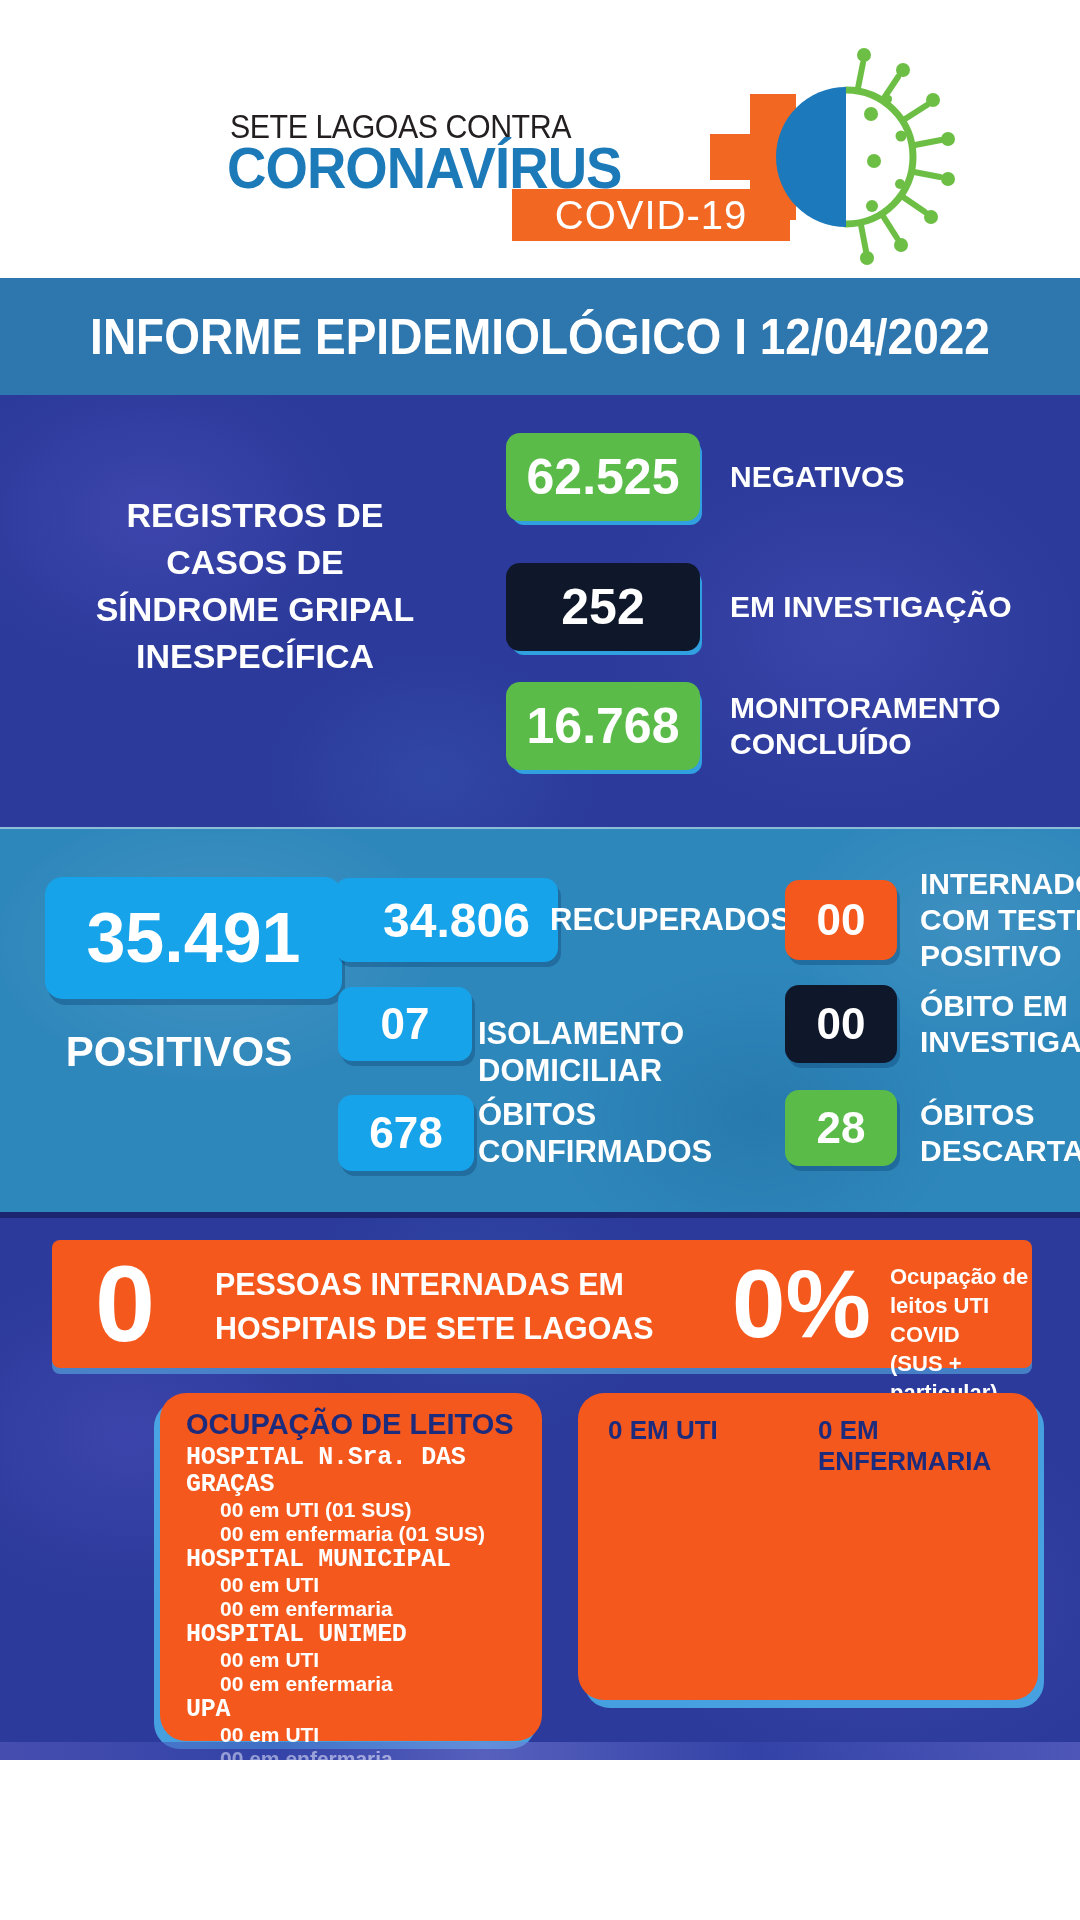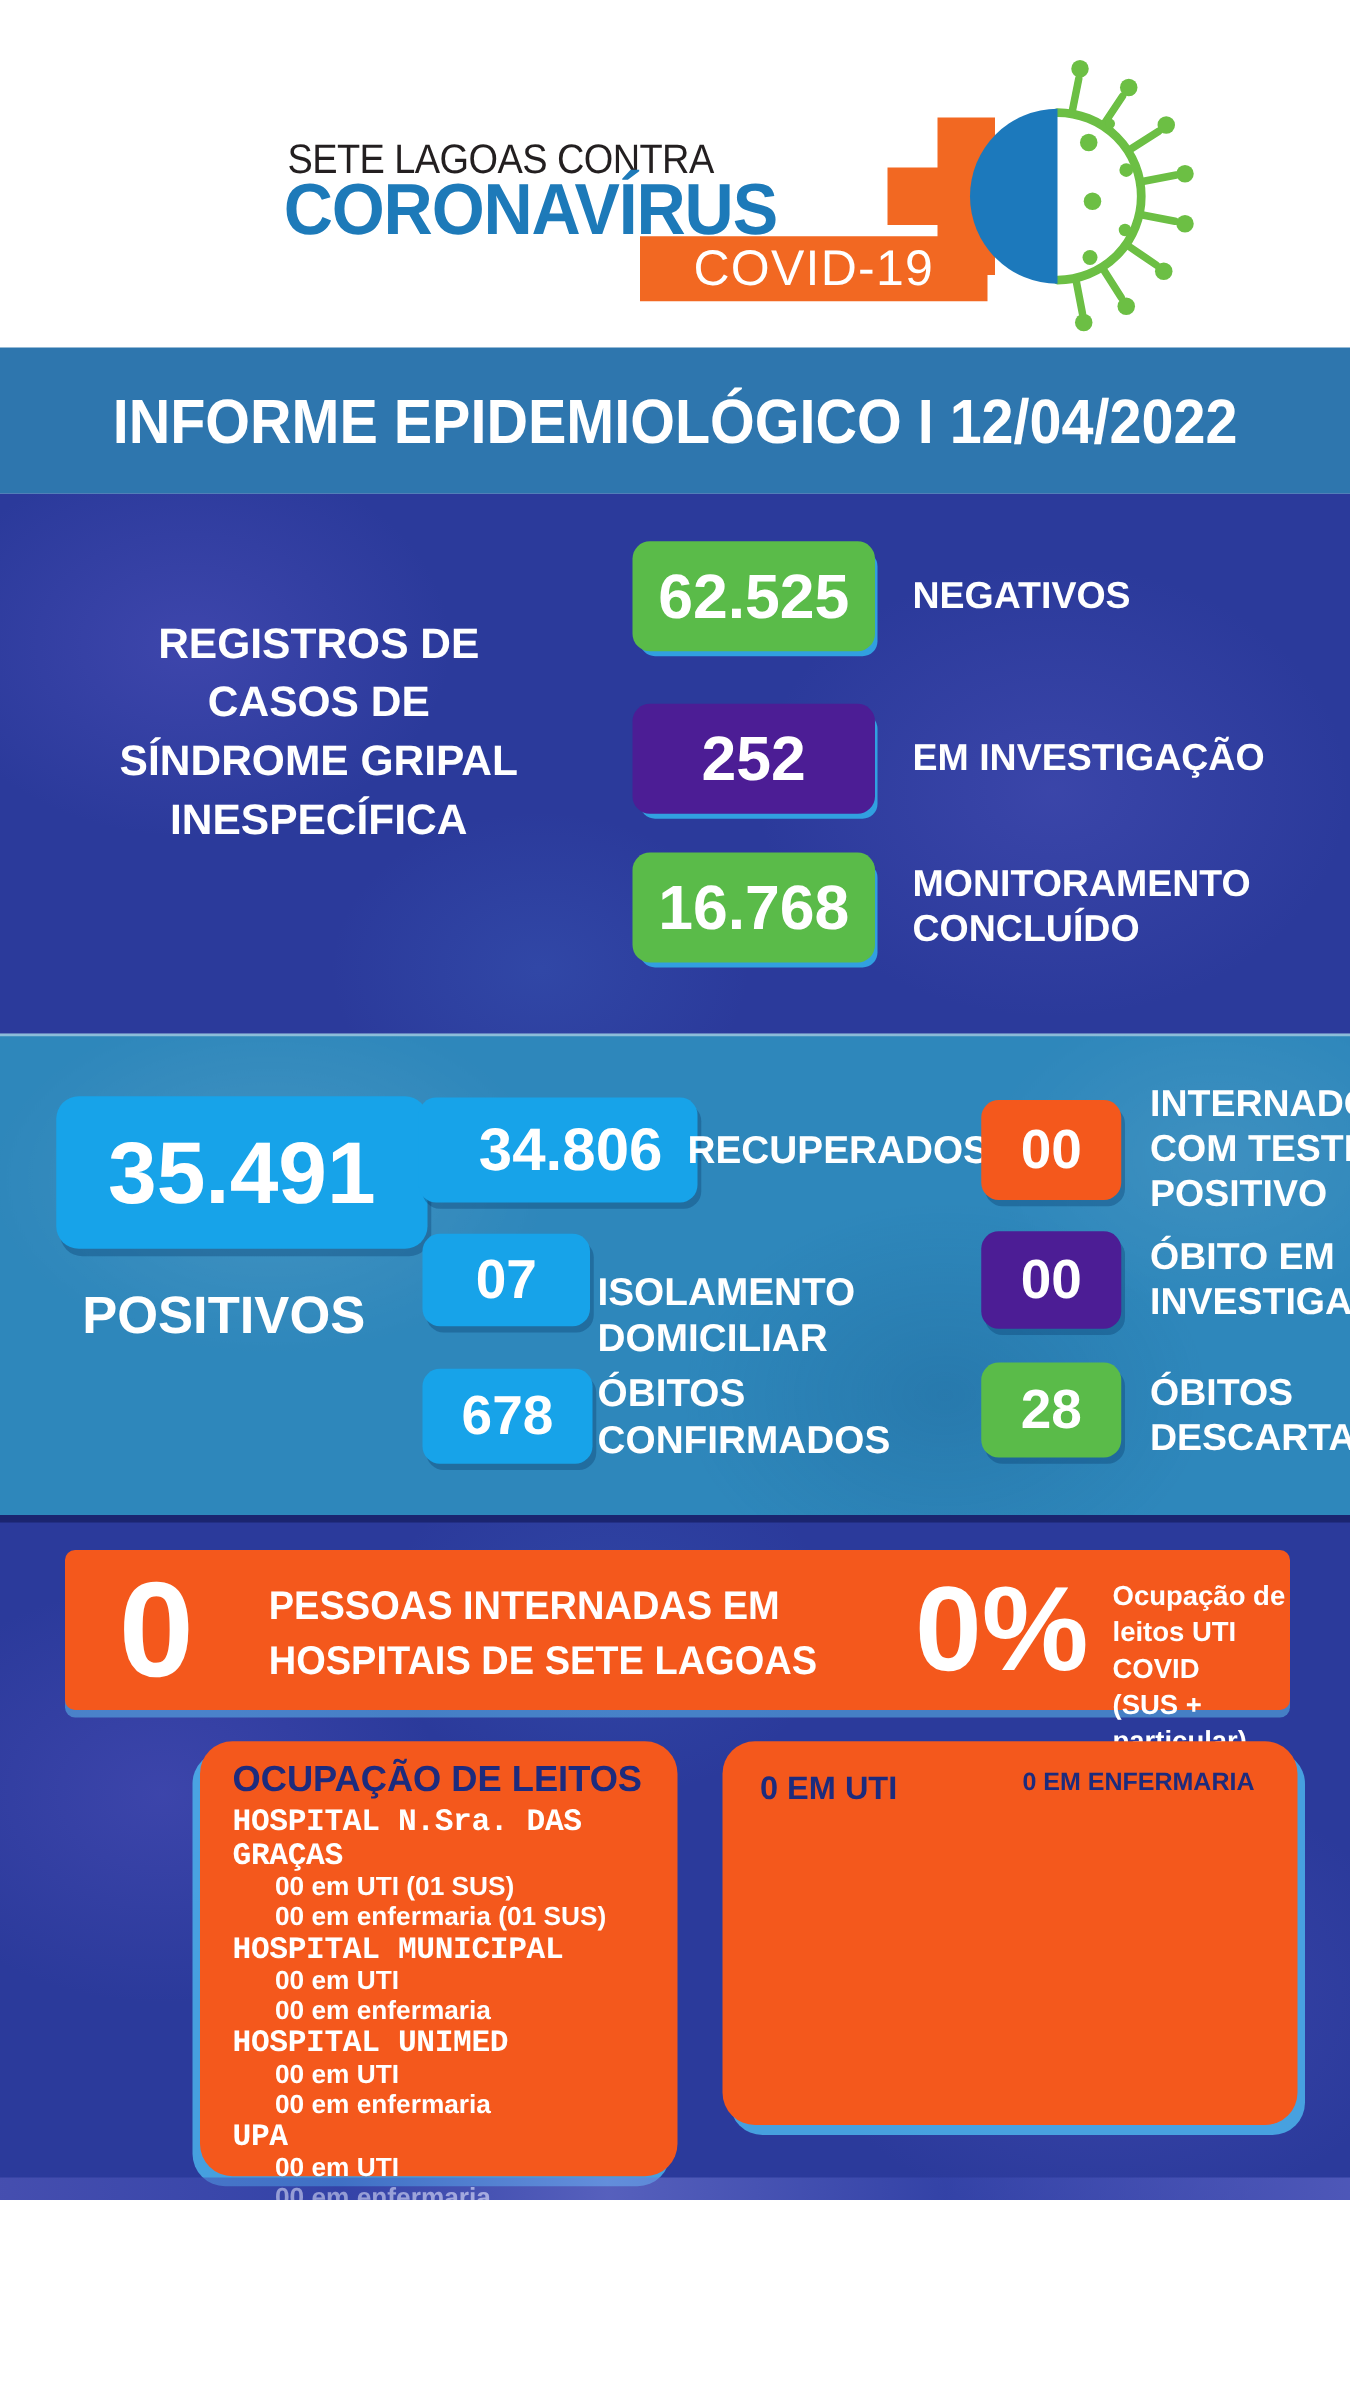--- a/index.html
+++ b/index.html
@@ -45,21 +45,21 @@
       transform:scaleX(.92);letter-spacing:0;}
 
   
   .reg-heading{position:absolute;left:85px;top:492px;width:340px;text-align:center;color:#fff;
       font-size:34px;font-weight:bold;line-height:47px;}
   .dstat-box{position:absolute;left:506px;width:194px;height:88px;border-radius:14px;
       display:flex;align-items:center;justify-content:center;color:#fff;font-size:50px;font-weight:bold;
       box-shadow:4px 6px 0 -2px rgba(50,165,228,.95);}
   .dstat-label{position:absolute;left:730px;color:#fff;font-weight:bold;font-size:30px;line-height:36px;}
   .green{background:#5abb49;}
-  .yellow{background:#4c1d95;}
+  .yellow{background:#0f172a;}
   .orange{background:#f4581c;}
   .blue{background:#17a3e9;}
 
   
   .pos-box{position:absolute;left:45px;top:877px;width:297px;height:122px;border-radius:18px;
       display:flex;align-items:center;justify-content:center;color:#fff;font-size:70px;font-weight:bold;
       box-shadow:3px 6px 0 rgba(10,60,110,.35);}
   .pos-label{position:absolute;left:45px;top:1028px;width:268px;text-align:center;color:#fff;
       font-size:42px;font-weight:bold;}
   .bstat-box{position:absolute;border-radius:14px;display:flex;align-items:center;justify-content:center;
@@ -90,21 +90,21 @@
 
   .card-left{position:absolute;left:160px;top:1393px;width:382px;height:348px;background:#f4581c;
       border-radius:26px;box-shadow:-6px 8px 0 rgba(80,195,245,.75);box-sizing:border-box;
       padding:16px 14px 0 26px;color:#fff;}
   .card-title{color:#1d2b7d;font-size:29px;font-weight:bold;line-height:31px;margin-bottom:4px;}
   .hosp-name{font-size:25px;font-weight:bold;line-height:27px;letter-spacing:-.3px;font-family:Liberation Mono, monospace;}
   .hosp-sub{font-size:21px;font-weight:bold;line-height:24px;margin-left:34px;}
   .card-right{position:absolute;left:578px;top:1393px;width:460px;height:307px;background:#f4581c;
       border-radius:26px;box-shadow:6px 8px 0 rgba(80,195,245,.75);}
   .cr-uti{position:absolute;left:30px;top:22px;color:#1d2b7d;font-size:26px;font-weight:bold;}
-  .cr-enf{position:absolute;left:240px;top:22px;color:#1d2b7d;font-size:20px;font-weight:bold;}
+  .cr-enf{position:absolute;left:240px;top:22px;color:#1d2b7d;font-size:26px;font-weight:bold;}
 </style>
 </head>
 <body>
 
 <div class="page">
 
   <div class="sec-header">
     <div class="logo-line1">SETE LAGOAS CONTRA</div>
     <div class="logo-line2">CORONAVÍRUS</div>
     <div class="covid-badge">COVID-19</div>

